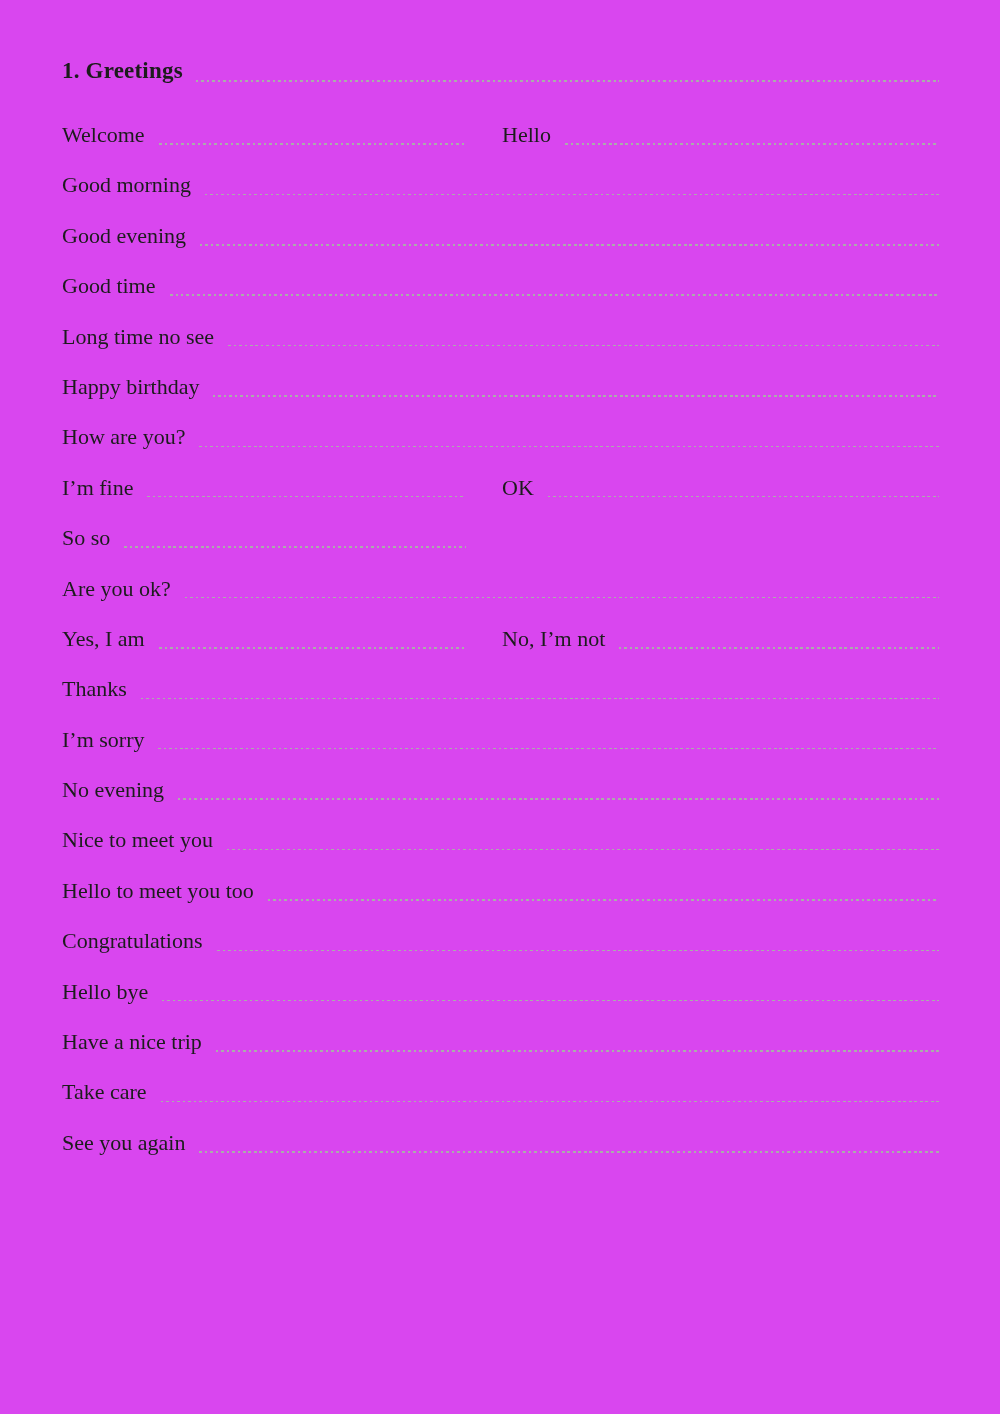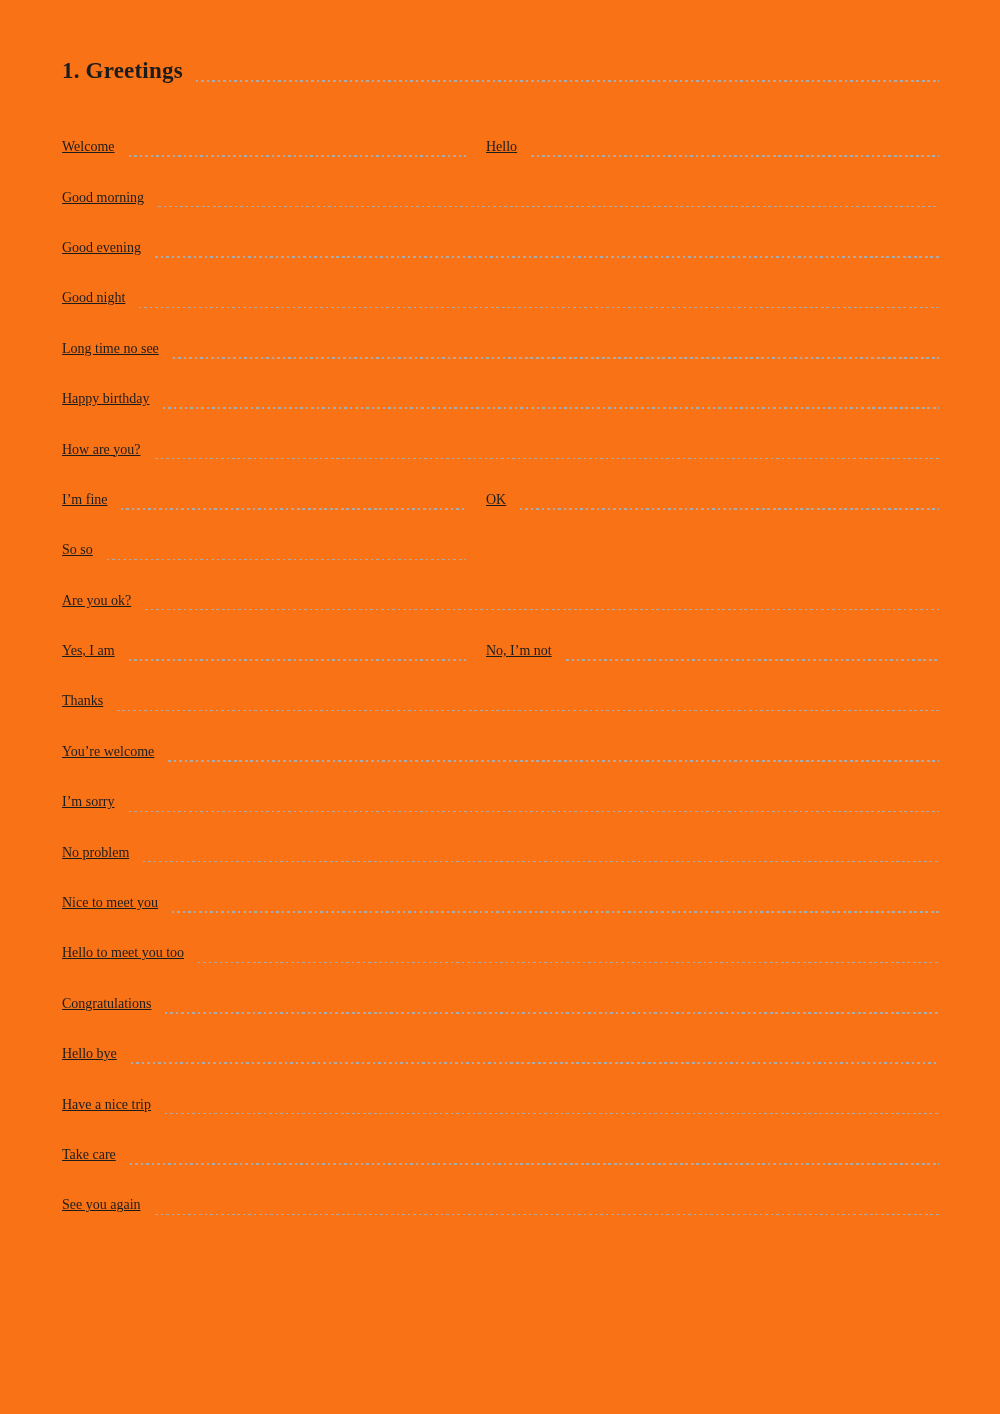--- a/index.html
+++ b/index.html
@@ -4,21 +4,21 @@
 <style>
   html, body {
     margin: 0;
     padding: 0;
     background: #ffffff;
   }
   .page {
     width: 1000px;
     height: 1414px;
     box-sizing: border-box;
-    background: #f97316;
+    background: #d946ef;
     padding: 56px 61px 0 62px;
     font-family: "Liberation Serif", "DejaVu Serif", serif;
     color: var(--text, #1c1c1c);
     overflow: hidden;
   }
   .title-row {
     display: flex;
     align-items: center;
     height: 30px;
   }
@@ -27,37 +27,36 @@
     font-size: 23px;
     font-weight: bold;
     white-space: nowrap;
     letter-spacing: 0.2px;
   }
   .rows {
     margin-top: 36px;
   }
   .row {
     display: flex;
-    align-items: center;
+    align-items: flex-start;
     height: 50.4px;
-    font-size: 14px;
-    text-decoration: underline;
+    font-size: 22px;
   }
   .cell {
     display: flex;
     align-items: center;
     flex: 1;
     min-width: 0;
   }
   .cell.col1 {
     flex: 0 0 404px;
   }
   .cell.col2 {
     flex: 1;
-    margin-left: 20px;
+    margin-left: 36px;
   }
   .label {
     white-space: nowrap;
   }
   .dash-line {
     flex: 1;
     height: 1.5px;
     margin-left: 14px;
     position: relative;
     top: 9px;
@@ -102,21 +101,21 @@
       </div>
     </div>
       <div class="row">
       <div class="cell">
         <span class="label">Good evening</span>
         <div class="dash-line"></div>
       </div>
     </div>
       <div class="row">
       <div class="cell">
-        <span class="label">Good night</span>
+        <span class="label">Good time</span>
         <div class="dash-line"></div>
       </div>
     </div>
       <div class="row">
       <div class="cell">
         <span class="label">Long time no see</span>
         <div class="dash-line"></div>
       </div>
     </div>
       <div class="row">
@@ -164,33 +163,27 @@
       </div>
       </div>
       <div class="row">
       <div class="cell">
         <span class="label">Thanks</span>
         <div class="dash-line"></div>
       </div>
     </div>
       <div class="row">
       <div class="cell">
-        <span class="label">You’re welcome</span>
-        <div class="dash-line"></div>
-      </div>
-    </div>
-      <div class="row">
-      <div class="cell">
         <span class="label">I’m sorry</span>
         <div class="dash-line"></div>
       </div>
     </div>
       <div class="row">
       <div class="cell">
-        <span class="label">No problem</span>
+        <span class="label">No evening</span>
         <div class="dash-line"></div>
       </div>
     </div>
       <div class="row">
       <div class="cell">
         <span class="label">Nice to meet you</span>
         <div class="dash-line"></div>
       </div>
     </div>
       <div class="row">

